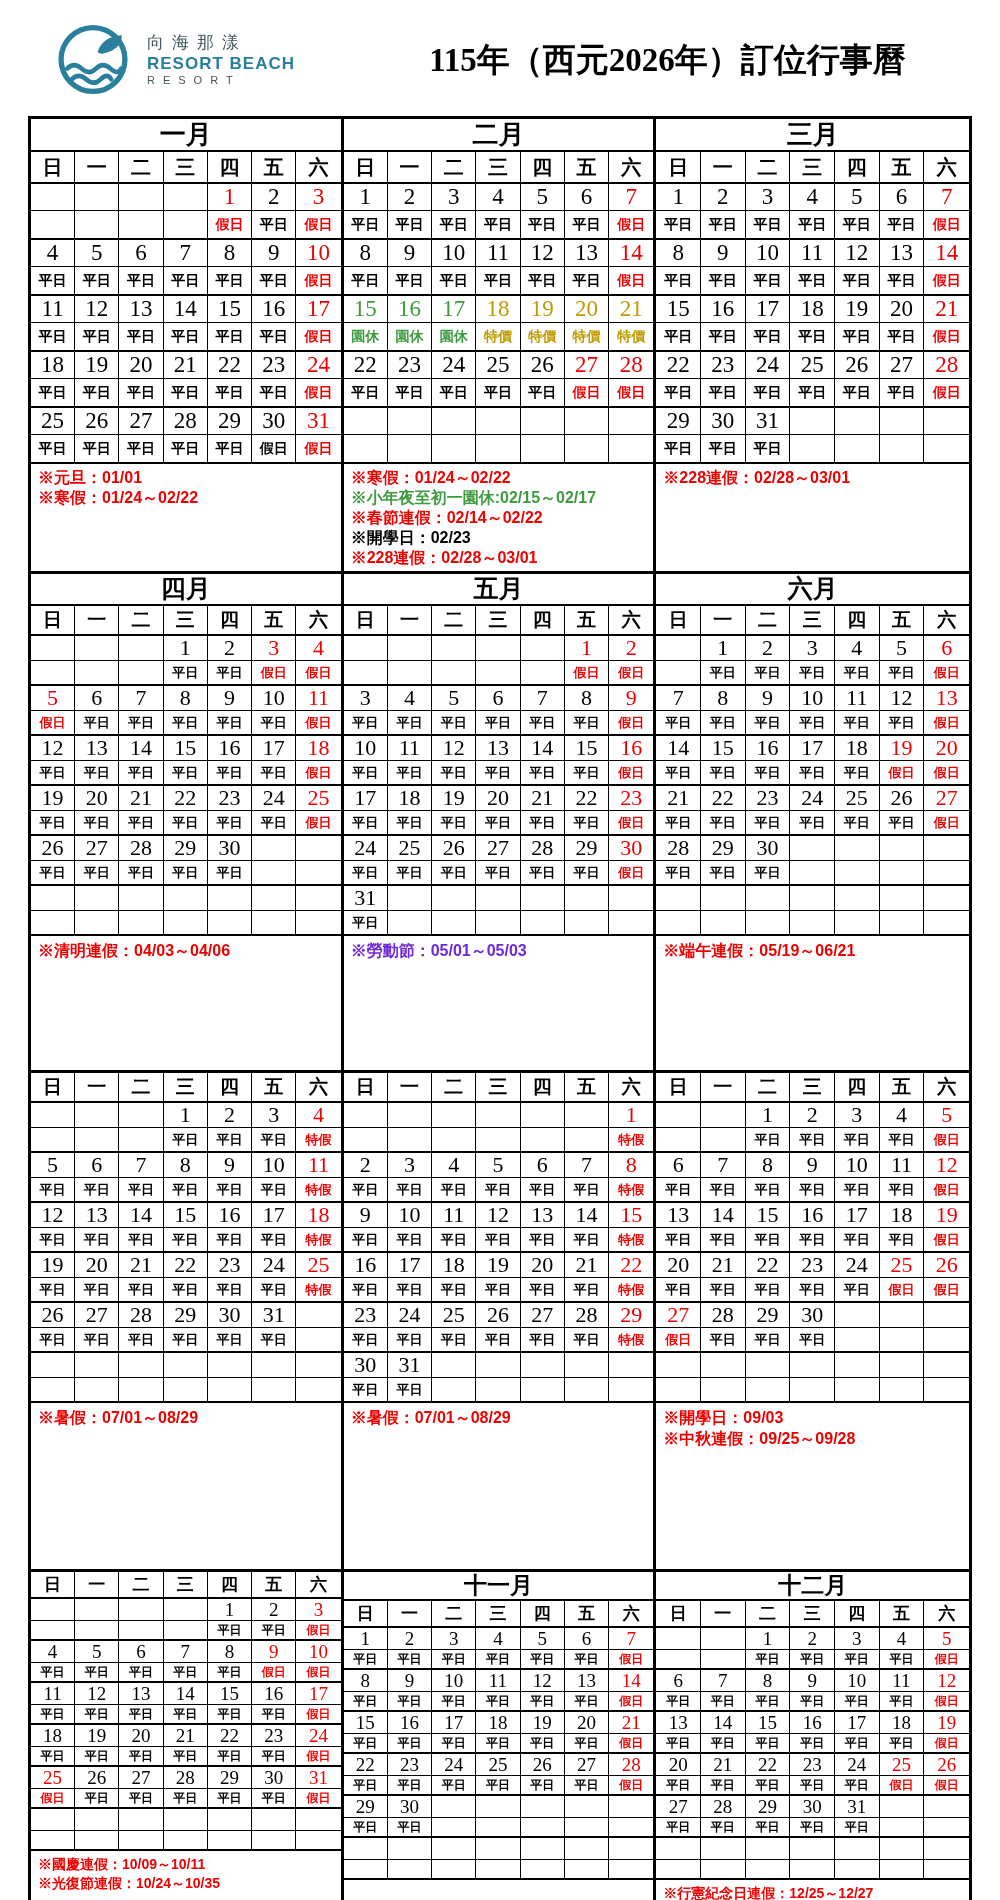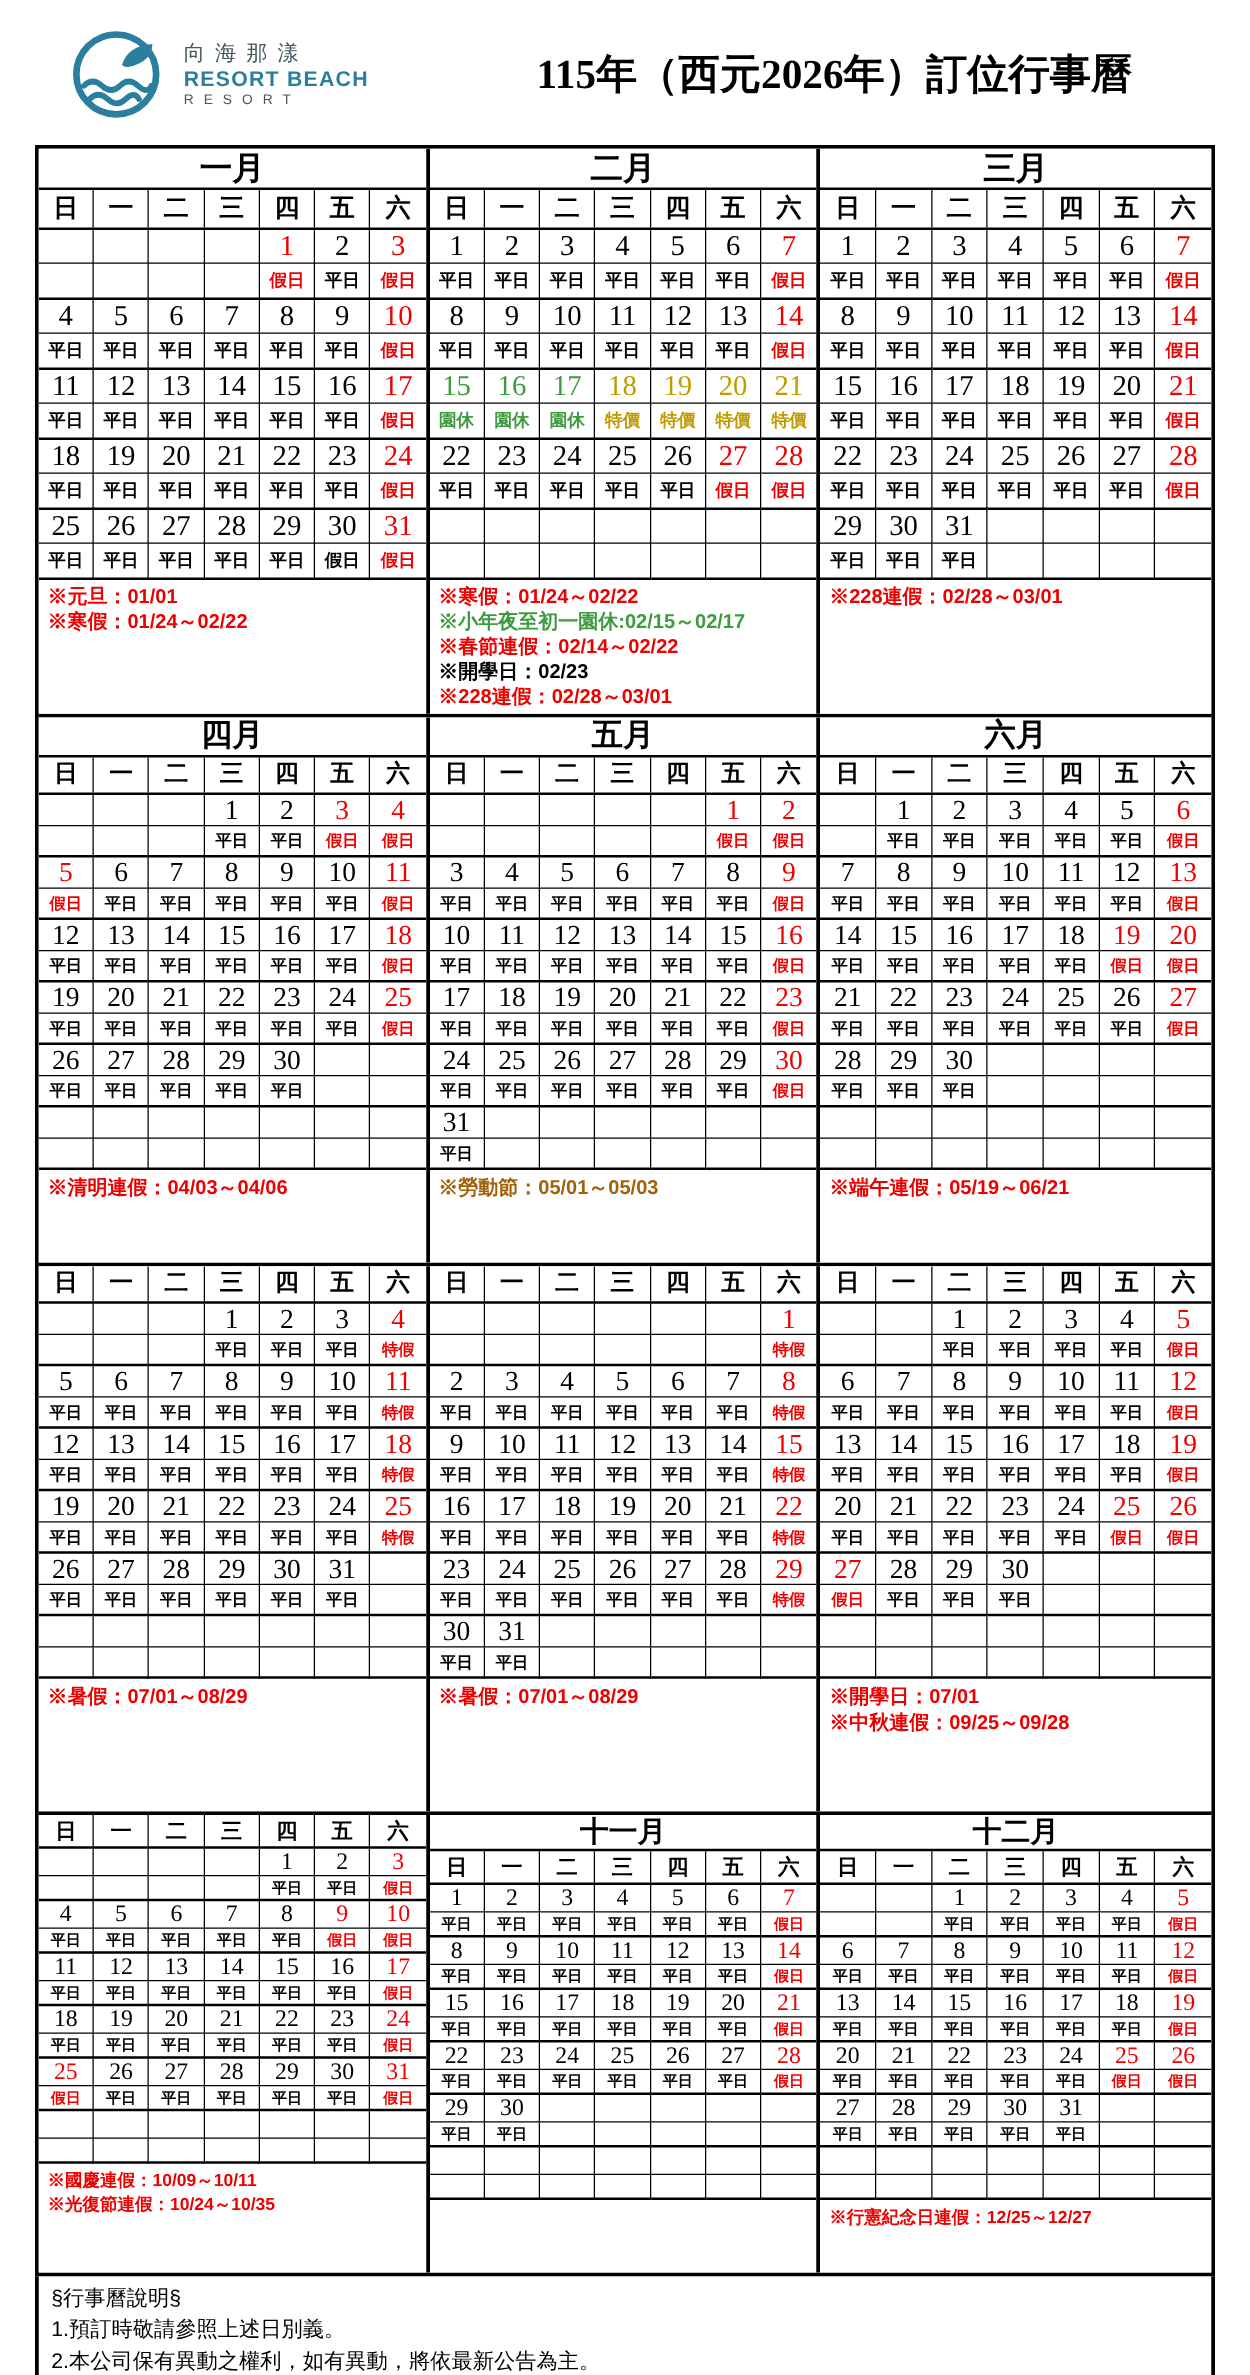--- a/index.html
+++ b/index.html
@@ -41,21 +41,21 @@
 
   
   .band-q1 .month { height:452px; }
   .band-q1 .month-title { height:33px; line-height:31px; font-size:26px; }
   .band-q1 .day-header .cell { height:30px; line-height:30px; font-size:20px; }
   .band-q1 .num-row .cell { height:27px; line-height:26px; font-size:23px; }
   .band-q1 .label-row .cell { height:29px; line-height:27px; font-size:14px; }
   .band-q1 .note { font-size:16px; line-height:20px; }
 
   
-  .band-q2 .month, .band-q3 .month { height:436px; }
+  .band-q2 .month, .band-q3 .month { height:496px; }
   .band-q2 .month-title, .band-q3 .month-title { height:32px; line-height:30px; font-size:25px; }
   .band-q2 .day-header .cell, .band-q3 .day-header .cell { height:28px; line-height:28px; font-size:19px; }
   .band-q2 .num-row .cell, .band-q3 .num-row .cell { height:25px; line-height:24px; font-size:22px; }
   .band-q2 .label-row .cell, .band-q3 .label-row .cell { height:25px; line-height:23px; font-size:13px; }
   .band-q2 .note, .band-q3 .note { font-size:16px; line-height:21px; }
 
   
   .band-q4 .month { height:366px; }
   .band-q4 .month-title { height:29px; line-height:27px; font-size:23px; }
   .band-q4 .day-header .cell { height:25px; line-height:25px; font-size:17px; }
@@ -653,21 +653,21 @@
           <div class="row label-row">
             <div class="cell" style="color:#000000">平日</div>
             <div class="cell" style="color:#000000"></div>
             <div class="cell" style="color:#000000"></div>
             <div class="cell" style="color:#000000"></div>
             <div class="cell" style="color:#000000"></div>
             <div class="cell" style="color:#000000"></div>
             <div class="cell" style="color:#000000"></div>
           </div>
           <div class="notes">
-            <div class="note" style="color:#a16207">※勞動節：05/01～05/03</div>
+            <div class="note" style="color:#6d28d9">※勞動節：05/01～05/03</div>
           </div>
         </div>
         <div class="month">
           <div class="month-title">六月</div>
           <div class="row day-header">
             <div class="cell">日</div>
             <div class="cell">一</div>
             <div class="cell">二</div>
             <div class="cell">三</div>
             <div class="cell">四</div>
@@ -1144,21 +1144,21 @@
           <div class="row label-row">
             <div class="cell" style="color:#000000"></div>
             <div class="cell" style="color:#000000"></div>
             <div class="cell" style="color:#000000"></div>
             <div class="cell" style="color:#000000"></div>
             <div class="cell" style="color:#000000"></div>
             <div class="cell" style="color:#000000"></div>
             <div class="cell" style="color:#000000"></div>
           </div>
           <div class="notes">
-            <div class="note" style="color:#ee0000">※開學日：07/01</div>
+            <div class="note" style="color:#ee0000">※開學日：09/03</div>
             <div class="note" style="color:#ee0000">※中秋連假：09/25～09/28</div>
           </div>
         </div>
       </div>
     <div class="band band-q4">
         <div class="month">
           <div class="row day-header">
             <div class="cell">日</div>
             <div class="cell">一</div>
             <div class="cell">二</div>

